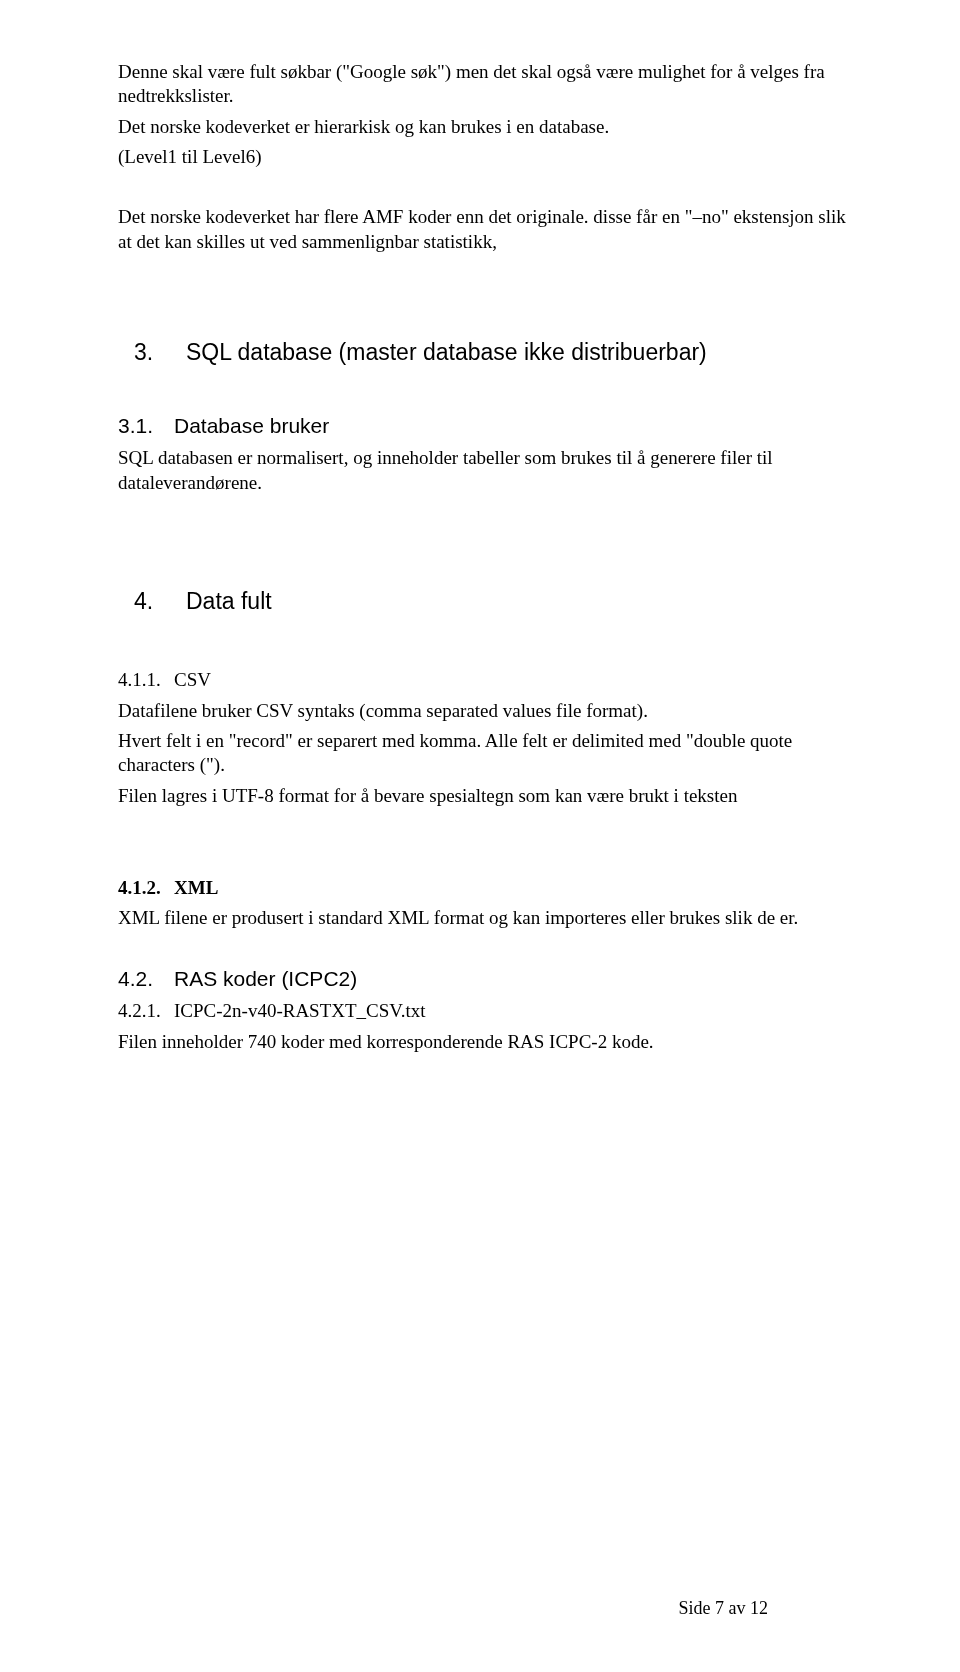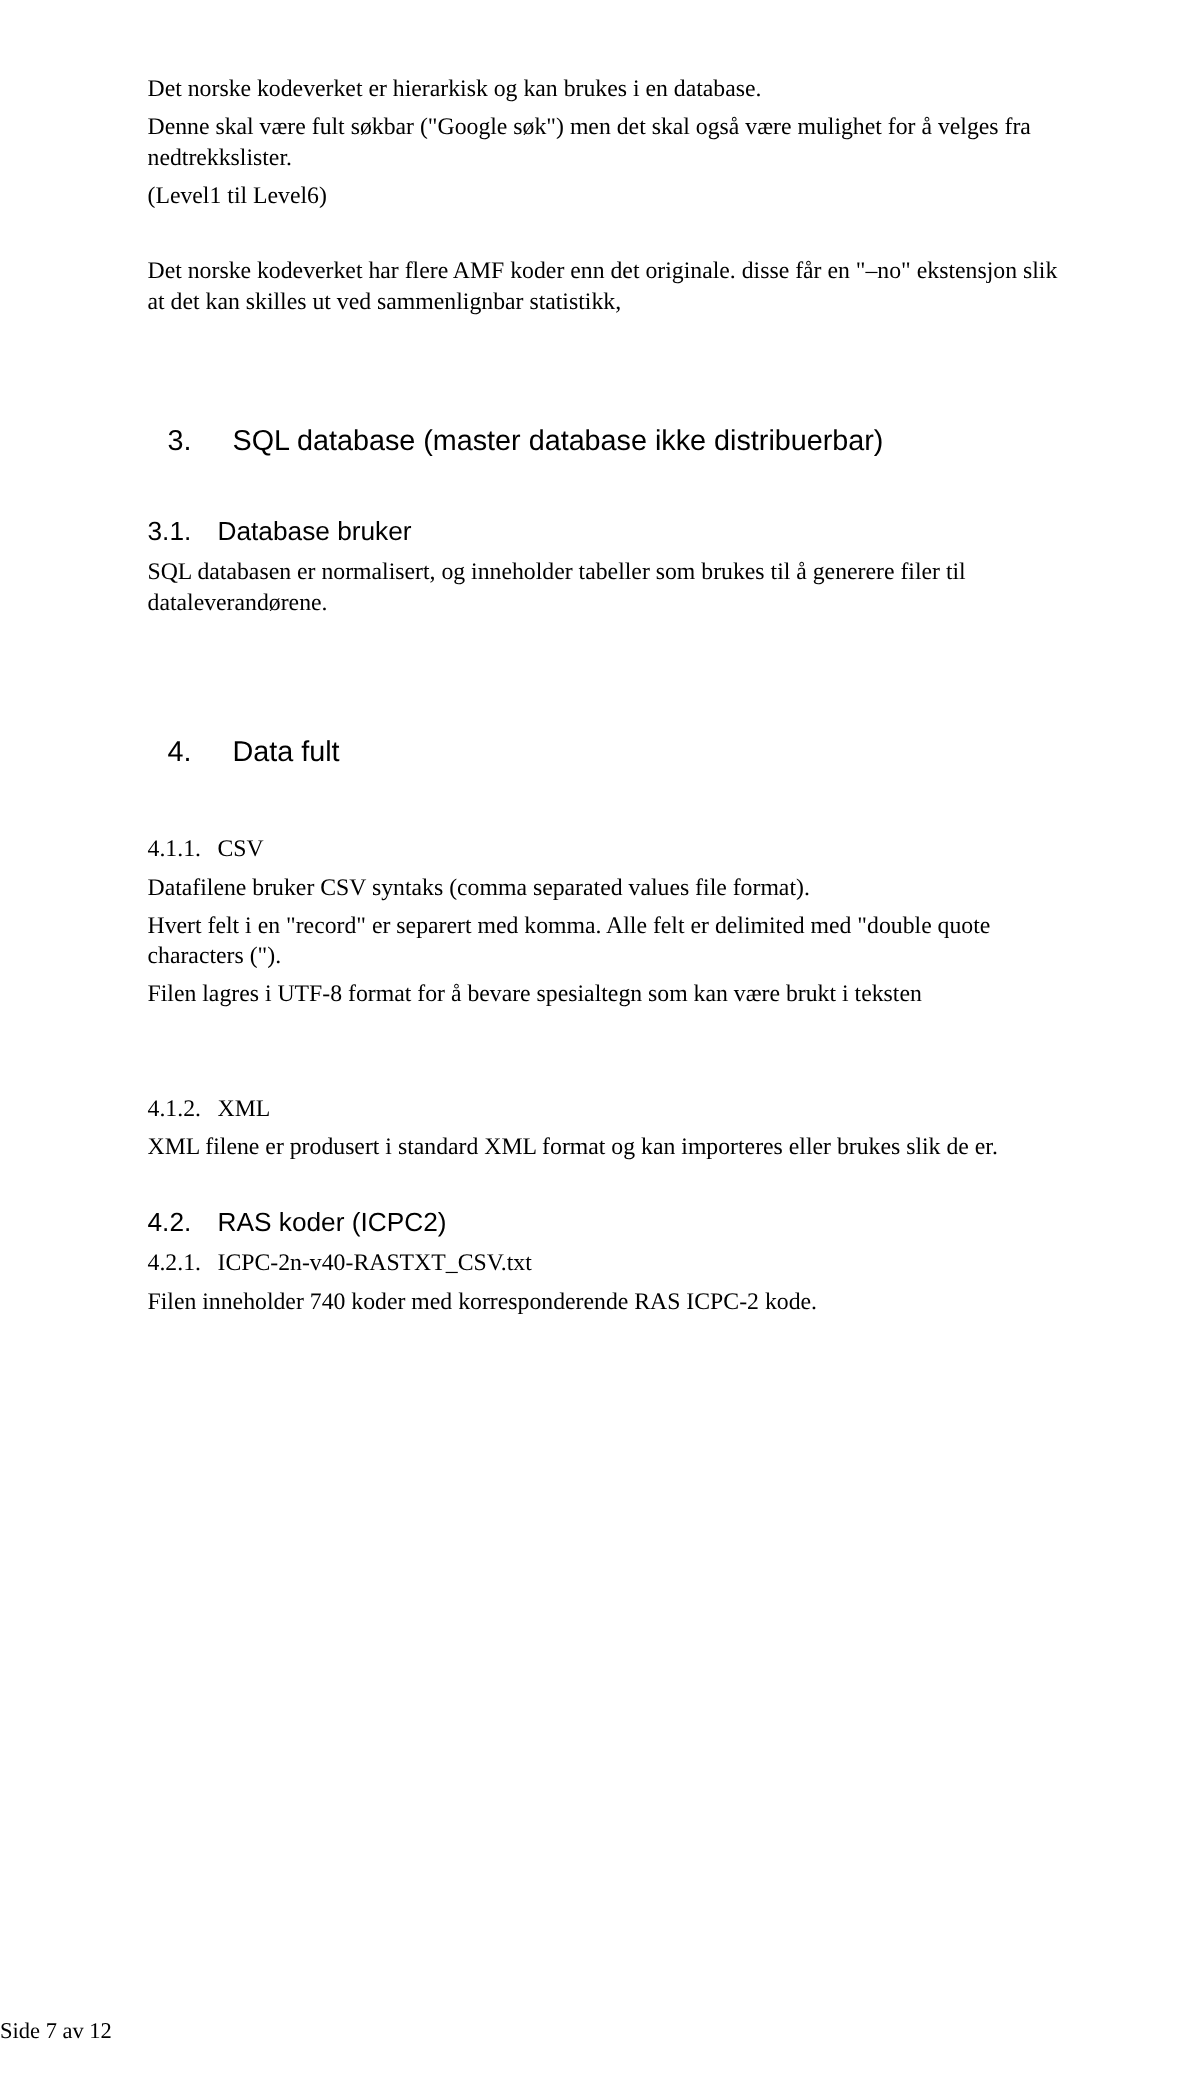--- a/index.html
+++ b/index.html
@@ -35,21 +35,21 @@
   }
   .h3 {
     font-family: Arial, Helvetica, sans-serif;
     font-size: 21px;
     font-weight: normal;
     margin: 0;
   }
   .h4 {
     font-family: "Times New Roman", Times, serif;
     font-size: 19px;
-    font-weight: normal;
+    font-weight: bold;
     margin: 0;
   }
   .h4n {
     font-family: "Times New Roman", Times, serif;
     font-size: 19px;
     font-weight: normal;
     margin: 0;
   }
   .num {
     display: inline-block;
@@ -58,35 +58,35 @@
   .num-h3 {
     display: inline-block;
     min-width: 56px;
   }
   .num-h4 {
     display: inline-block;
     min-width: 56px;
   }
   .footer {
     position: absolute;
-    bottom: 36px;
+    bottom: 52px;
     left: 0;
     width: 768px;
-    text-align: left;
+    text-align: right;
     font-family: "Times New Roman", Times, serif;
     font-size: 18px;
   }
 </style>
 </head>
 <body>
 
 <div class="page">
 
+  <p class="para">Denne skal være fult søkbar ("Google søk") men det skal også være mulighet for å velges fra nedtrekkslister.</p>
   <p class="para">Det norske kodeverket er hierarkisk og kan brukes i en database.</p>
-  <p class="para">Denne skal være fult søkbar ("Google søk") men det skal også være mulighet for å velges fra nedtrekkslister.</p>
   <p class="para">(Level1 til Level6)</p>
 
   <div class="gap-md"></div>
 
   <p class="para">Det norske kodeverket har flere AMF koder enn det originale. disse får en "–no" ekstensjon slik at det kan skilles ut ved sammenlignbar statistikk,</p>
 
   <div class="gap-lg"></div>
 
   <h2 class="h2">
     <span class="num">3.</span><span>SQL database (master database ikke distribuerbar)</span>

